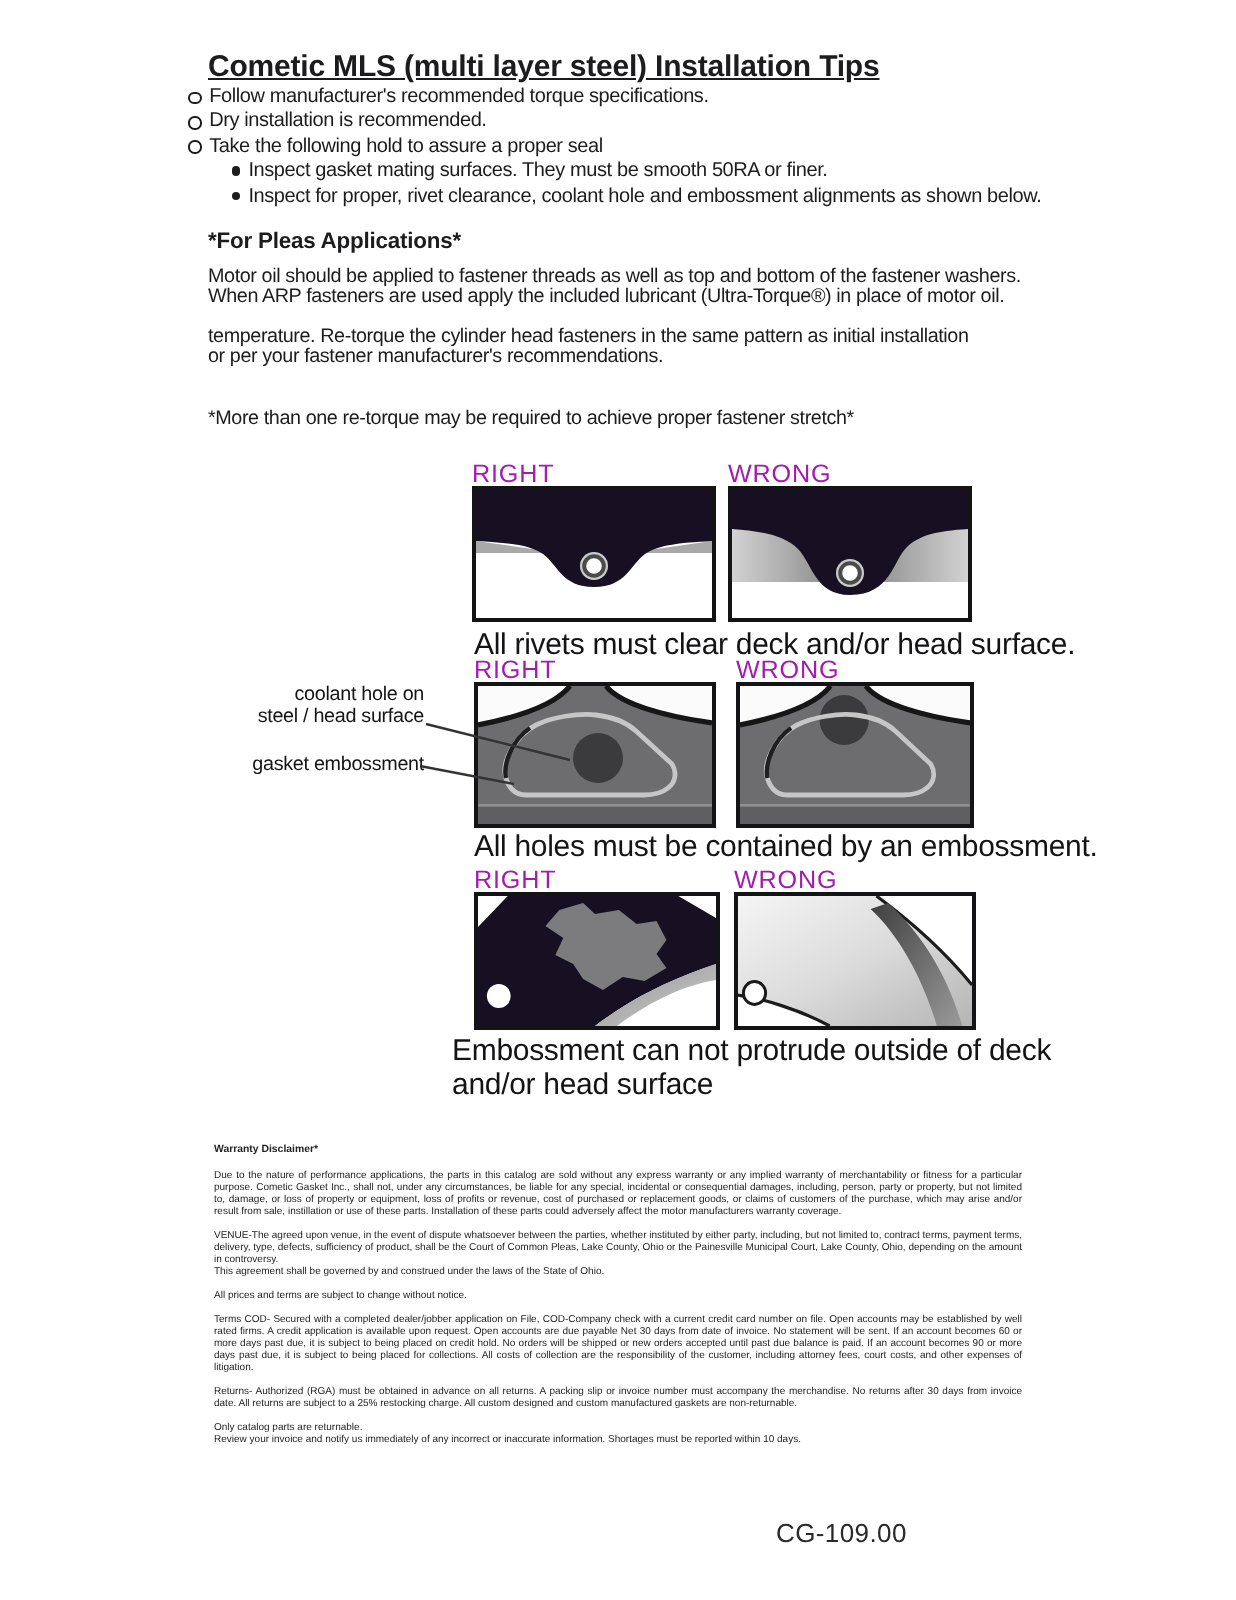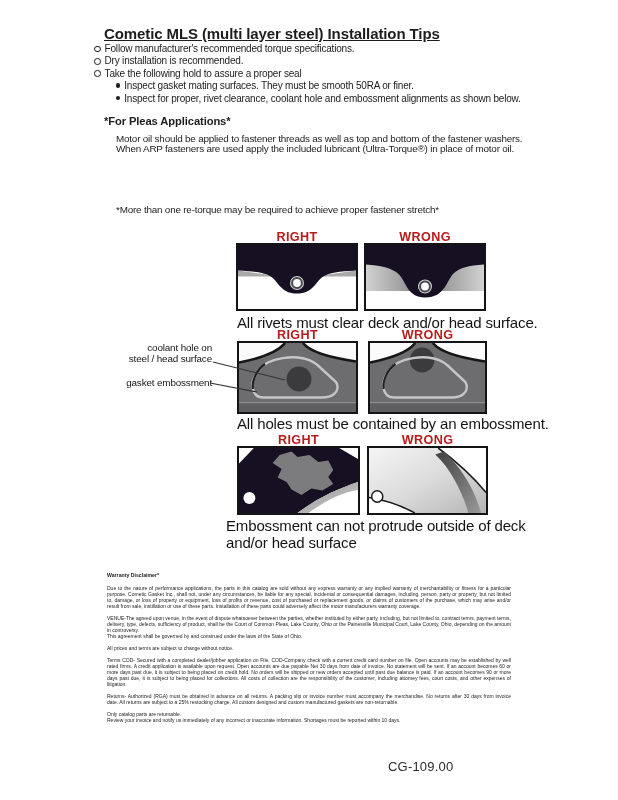--- a/index.html
+++ b/index.html
@@ -7,22 +7,22 @@
     width:618px;height:800px;position:relative;background:#ffffff;
     font-family:"Liberation Sans",sans-serif;color:#1c1c1e;overflow:hidden;
   }
   .abs{position:absolute;}
   .title{font-size:15px;font-weight:bold;text-decoration:underline;letter-spacing:-0.1px;white-space:nowrap;}
   .b-row{display:flex;align-items:flex-start;height:12.4px;font-size:10px;letter-spacing:-0.2px;white-space:nowrap;}
   .b-glyph{width:4.6px;height:4.6px;border:1px solid #1c1c1e;border-radius:50%;margin:2.6px 4px 0 0;flex:none;background:#fff;}
   .sb-row{margin-left:22px;}
   .sb-glyph{width:4.4px;height:4.4px;background:#1c1c1e;border-radius:50%;margin:3.2px 3.8px 0 0;flex:none;border:none;}
   .h2{font-size:11.2px;font-weight:bold;white-space:nowrap;letter-spacing:-0.1px;}
-  .pline{font-size:9.9px;line-height:10.6px;letter-spacing:-0.2px;white-space:nowrap;margin-left:12px;}
-  .rw-label{font-size:12.6px;font-weight:700;letter-spacing:0.4px;text-align:center;color:#b91c1c;}
+  .pline{font-size:9.9px;line-height:10.6px;letter-spacing:-0.2px;white-space:nowrap;}
+  .rw-label{font-size:12.6px;font-weight:400;letter-spacing:0.4px;color:#a21caf;}
   .caption{font-size:15px;letter-spacing:-0.15px;white-space:nowrap;color:#141416;}
   .ann{font-size:9.9px;line-height:11px;text-align:right;letter-spacing:-0.15px;color:#141416;}
   .figbox{display:block;}
   .fine{width:404px;font-size:5px;line-height:6px;color:#232325;text-align:justify;}
   .fine .grp{margin:0 0 6px 0;}
   .fine p{margin:0;}
   .fine-hd{font-weight:bold;font-size:5.2px;margin:0 0 6.5px 0;}
   .footer{font-size:13px;letter-spacing:0.2px;color:#2a2a2c;white-space:nowrap;}
   svg{display:block;}
 </style>
@@ -55,20 +55,22 @@
 </div>
 
 <div class="abs h2" style="left:104px;top:115px;">*For Pleas Applications*</div>
 
 <div class="abs" style="left:104px;top:133.5px;">
   <div class="pline">Motor oil should be applied to fastener threads as well as top and bottom of the fastener washers.</div>
   <div class="pline">When ARP fasteners are used apply the included lubricant (Ultra-Torque®) in place of motor oil.</div>
 </div>
 
 <div class="abs" style="left:104px;top:163.5px;">
+  <div class="pline">temperature. Re-torque the cylinder head fasteners in the same pattern as initial installation</div>
+  <div class="pline">or per your fastener manufacturer's recommendations.</div>
 </div>
 
 <div class="abs pline" style="left:104px;top:204.5px;">*More than one re-torque may be required to achieve proper fastener stretch*</div>
 
 <div class="abs rw-label" style="left:236px;top:230px;width:122px;">RIGHT</div>
 <div class="abs rw-label" style="left:364px;top:230px;width:122px;">WRONG</div>
 
 <svg class="abs figbox" style="left:236px;top:243px;" width="122" height="68" viewBox="0 0 122 68" preserveAspectRatio="none">
   <rect x="0" y="0" width="122" height="68" fill="#141416"></rect>
   <clipPath id="c1r">

